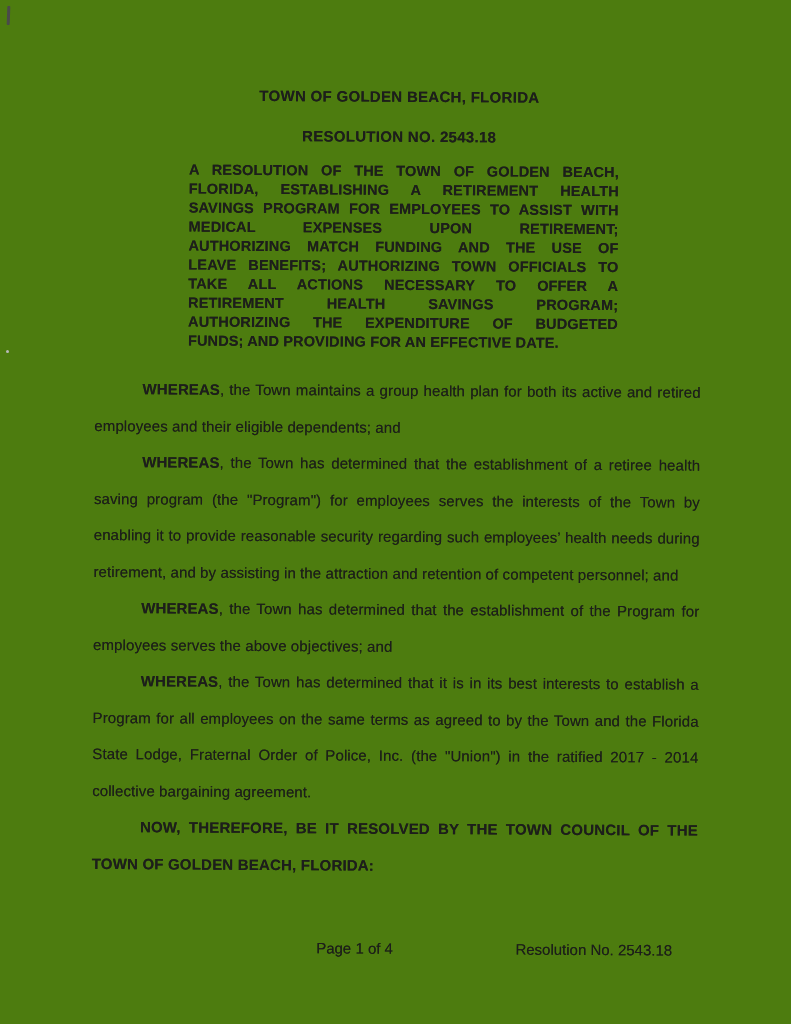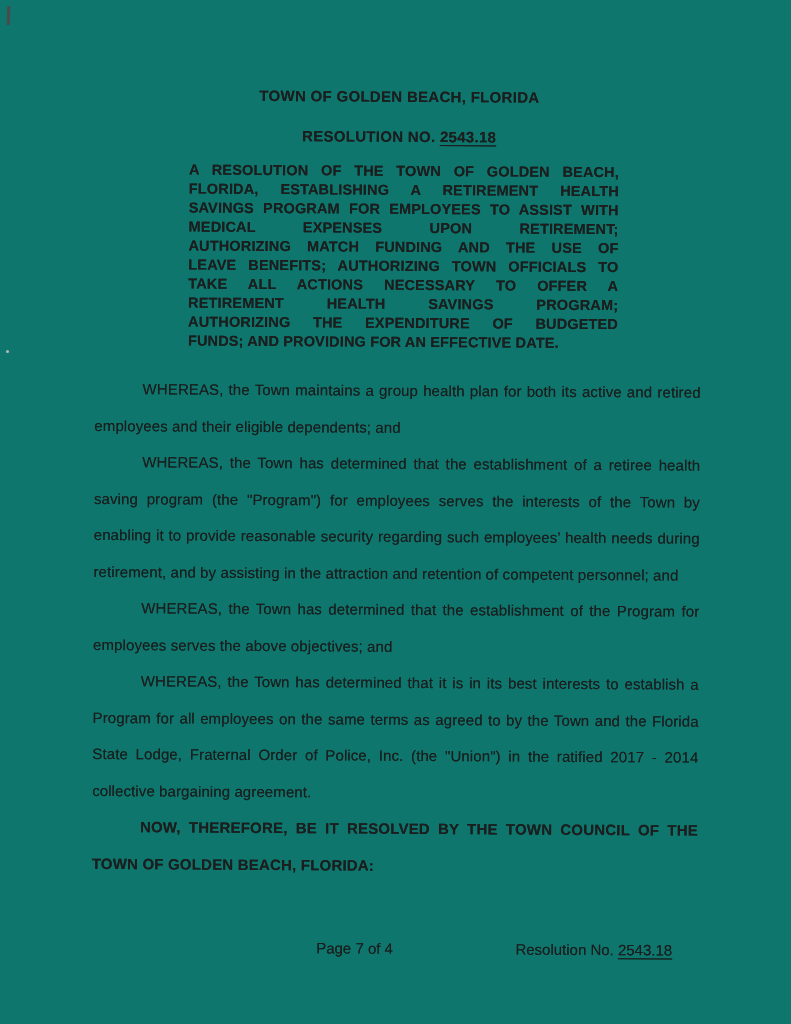--- a/index.html
+++ b/index.html
@@ -4,21 +4,21 @@
 <style>
   html, body {
     margin: 0;
     padding: 0;
     background: #ffffff;
   }
   .page {
     position: relative;
     width: 791px;
     height: 1024px;
-    background: #0f766e;
+    background: #4d7c0f;
     overflow: hidden;
     font-family: "Liberation Sans", sans-serif;
     color: #1d1d1d;
   }
   .scan-artifact-line {
     position: absolute;
     left: 7px;
     top: 6px;
     width: 3px;
     height: 19px;
@@ -53,21 +53,20 @@
     letter-spacing: 0.3px;
   }
   .doc-subtitle {
     margin-top: 23px;
     text-align: center;
     font-size: 15px;
     font-weight: bold;
     letter-spacing: 0.3px;
   }
   .underlined {
-    text-decoration: underline;
     text-underline-offset: 3px;
   }
   .title-block {
     margin-top: 17px;
     margin-left: 93px;
     width: 430px;
   }
   .tb-line {
     font-size: 14.5px;
     font-weight: bold;
@@ -85,21 +84,21 @@
   }
   .body-para {
     margin: 0;
     font-size: 15px;
     line-height: 36.5px;
     text-align: justify;
     text-indent: 48px;
     letter-spacing: 0.1px;
   }
   .body-para .lead {
-    font-weight: normal;
+    font-weight: bold;
     margin-top: 35px;
   }
   .resolved-line1 {
     margin: 0;
     padding-left: 48px;
     font-size: 15px;
     font-weight: bold;
     line-height: 36.5px;
     text-align: justify;
     text-align-last: justify;
@@ -158,18 +157,18 @@
     <div class="body-text">
       <p class="body-para"><span class="lead">WHEREAS</span><span>, the Town maintains a group health plan for both its active and retired employees and their eligible dependents; and</span></p>
       <p class="body-para"><span class="lead">WHEREAS</span><span>, the Town has determined that the establishment of a retiree health saving program (the "Program") for employees serves the interests of the Town by enabling it to provide reasonable security regarding such employees’ health needs during retirement, and by assisting in the attraction and retention of competent personnel; and</span></p>
       <p class="body-para"><span class="lead">WHEREAS</span><span>, the Town has determined that the establishment of the Program for employees serves the above objectives; and</span></p>
       <p class="body-para"><span class="lead">WHEREAS</span><span>, the Town has determined that it is in its best interests to establish a Program for all employees on the same terms as agreed to by the Town and the Florida State Lodge, Fraternal Order of Police, Inc. (the "Union") in the ratified 2017 - 2014 collective bargaining agreement.</span></p>
       <p class="resolved-line1">NOW, THEREFORE, BE IT RESOLVED BY THE TOWN COUNCIL OF THE</p>
       <p class="resolved-line2">TOWN OF GOLDEN BEACH, FLORIDA:</p>
     </div>
 
     <div class="footer">
-      <span class="page-num">Page 7 of 4</span>
+      <span class="page-num">Page 1 of 4</span>
       <span class="res-num"><span>Resolution No. </span><span class="underlined">2543.18</span></span>
     </div>
 
   </div>
 </div>
 
 </body></html>

